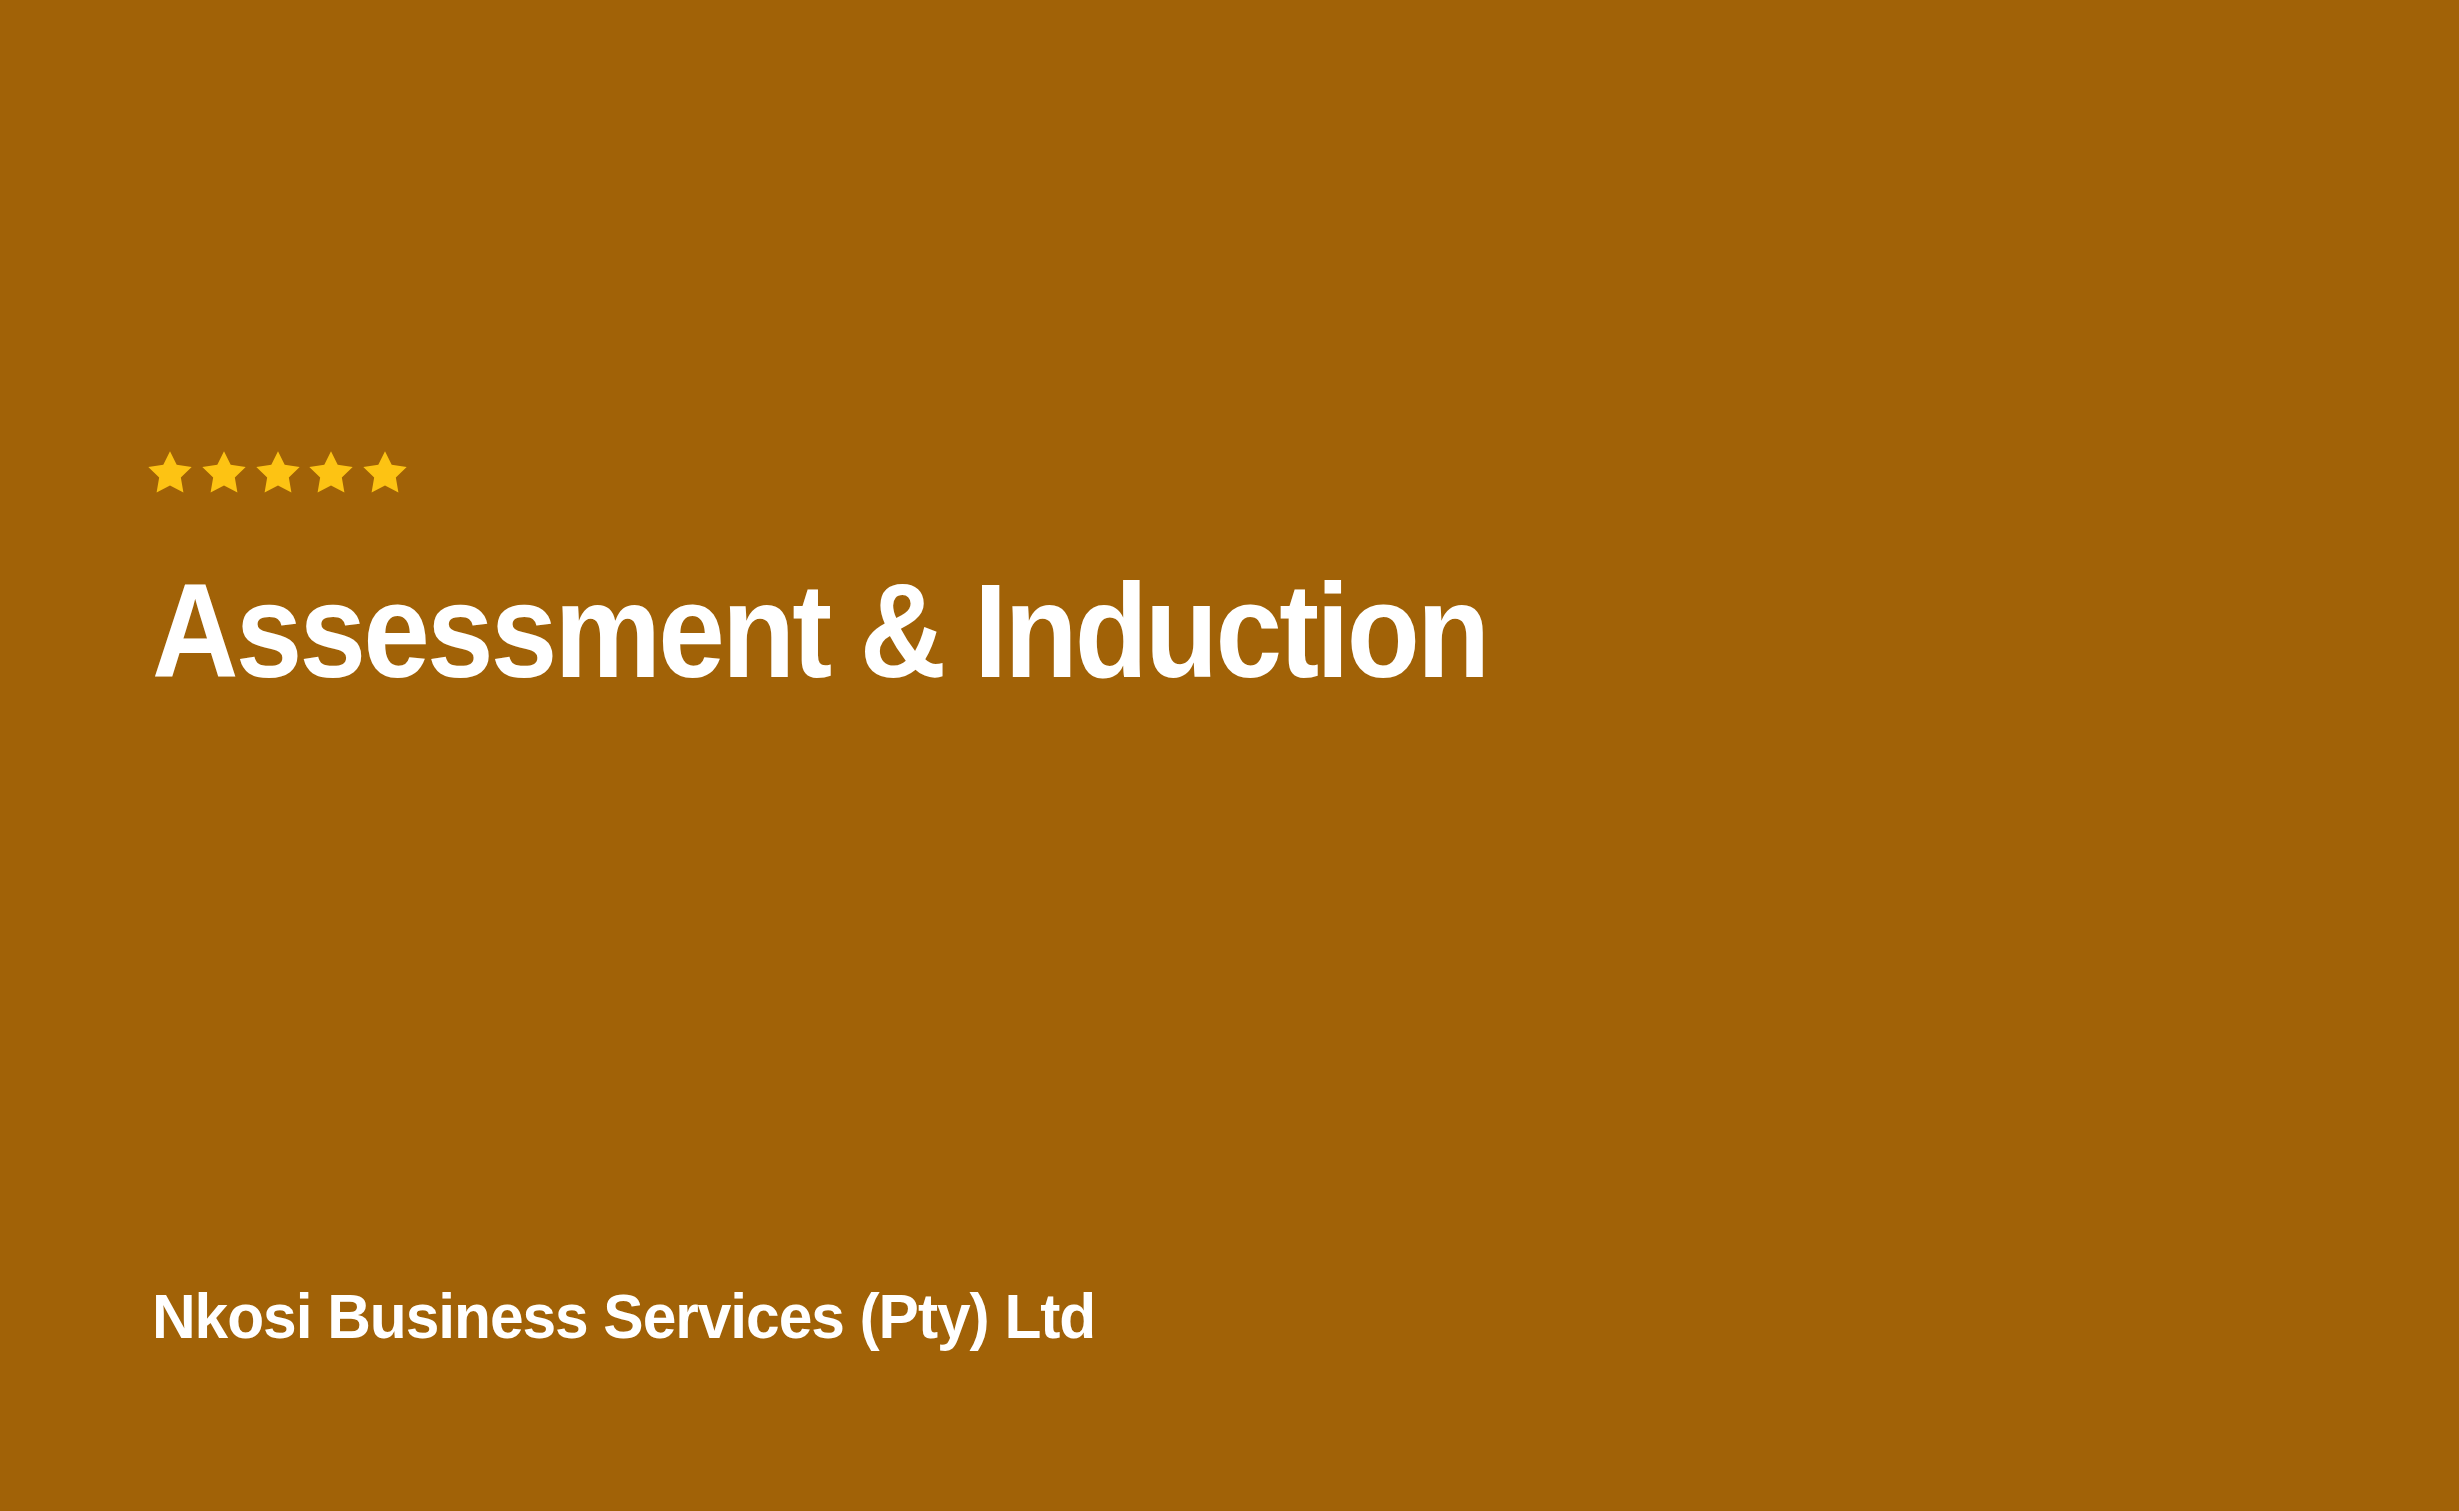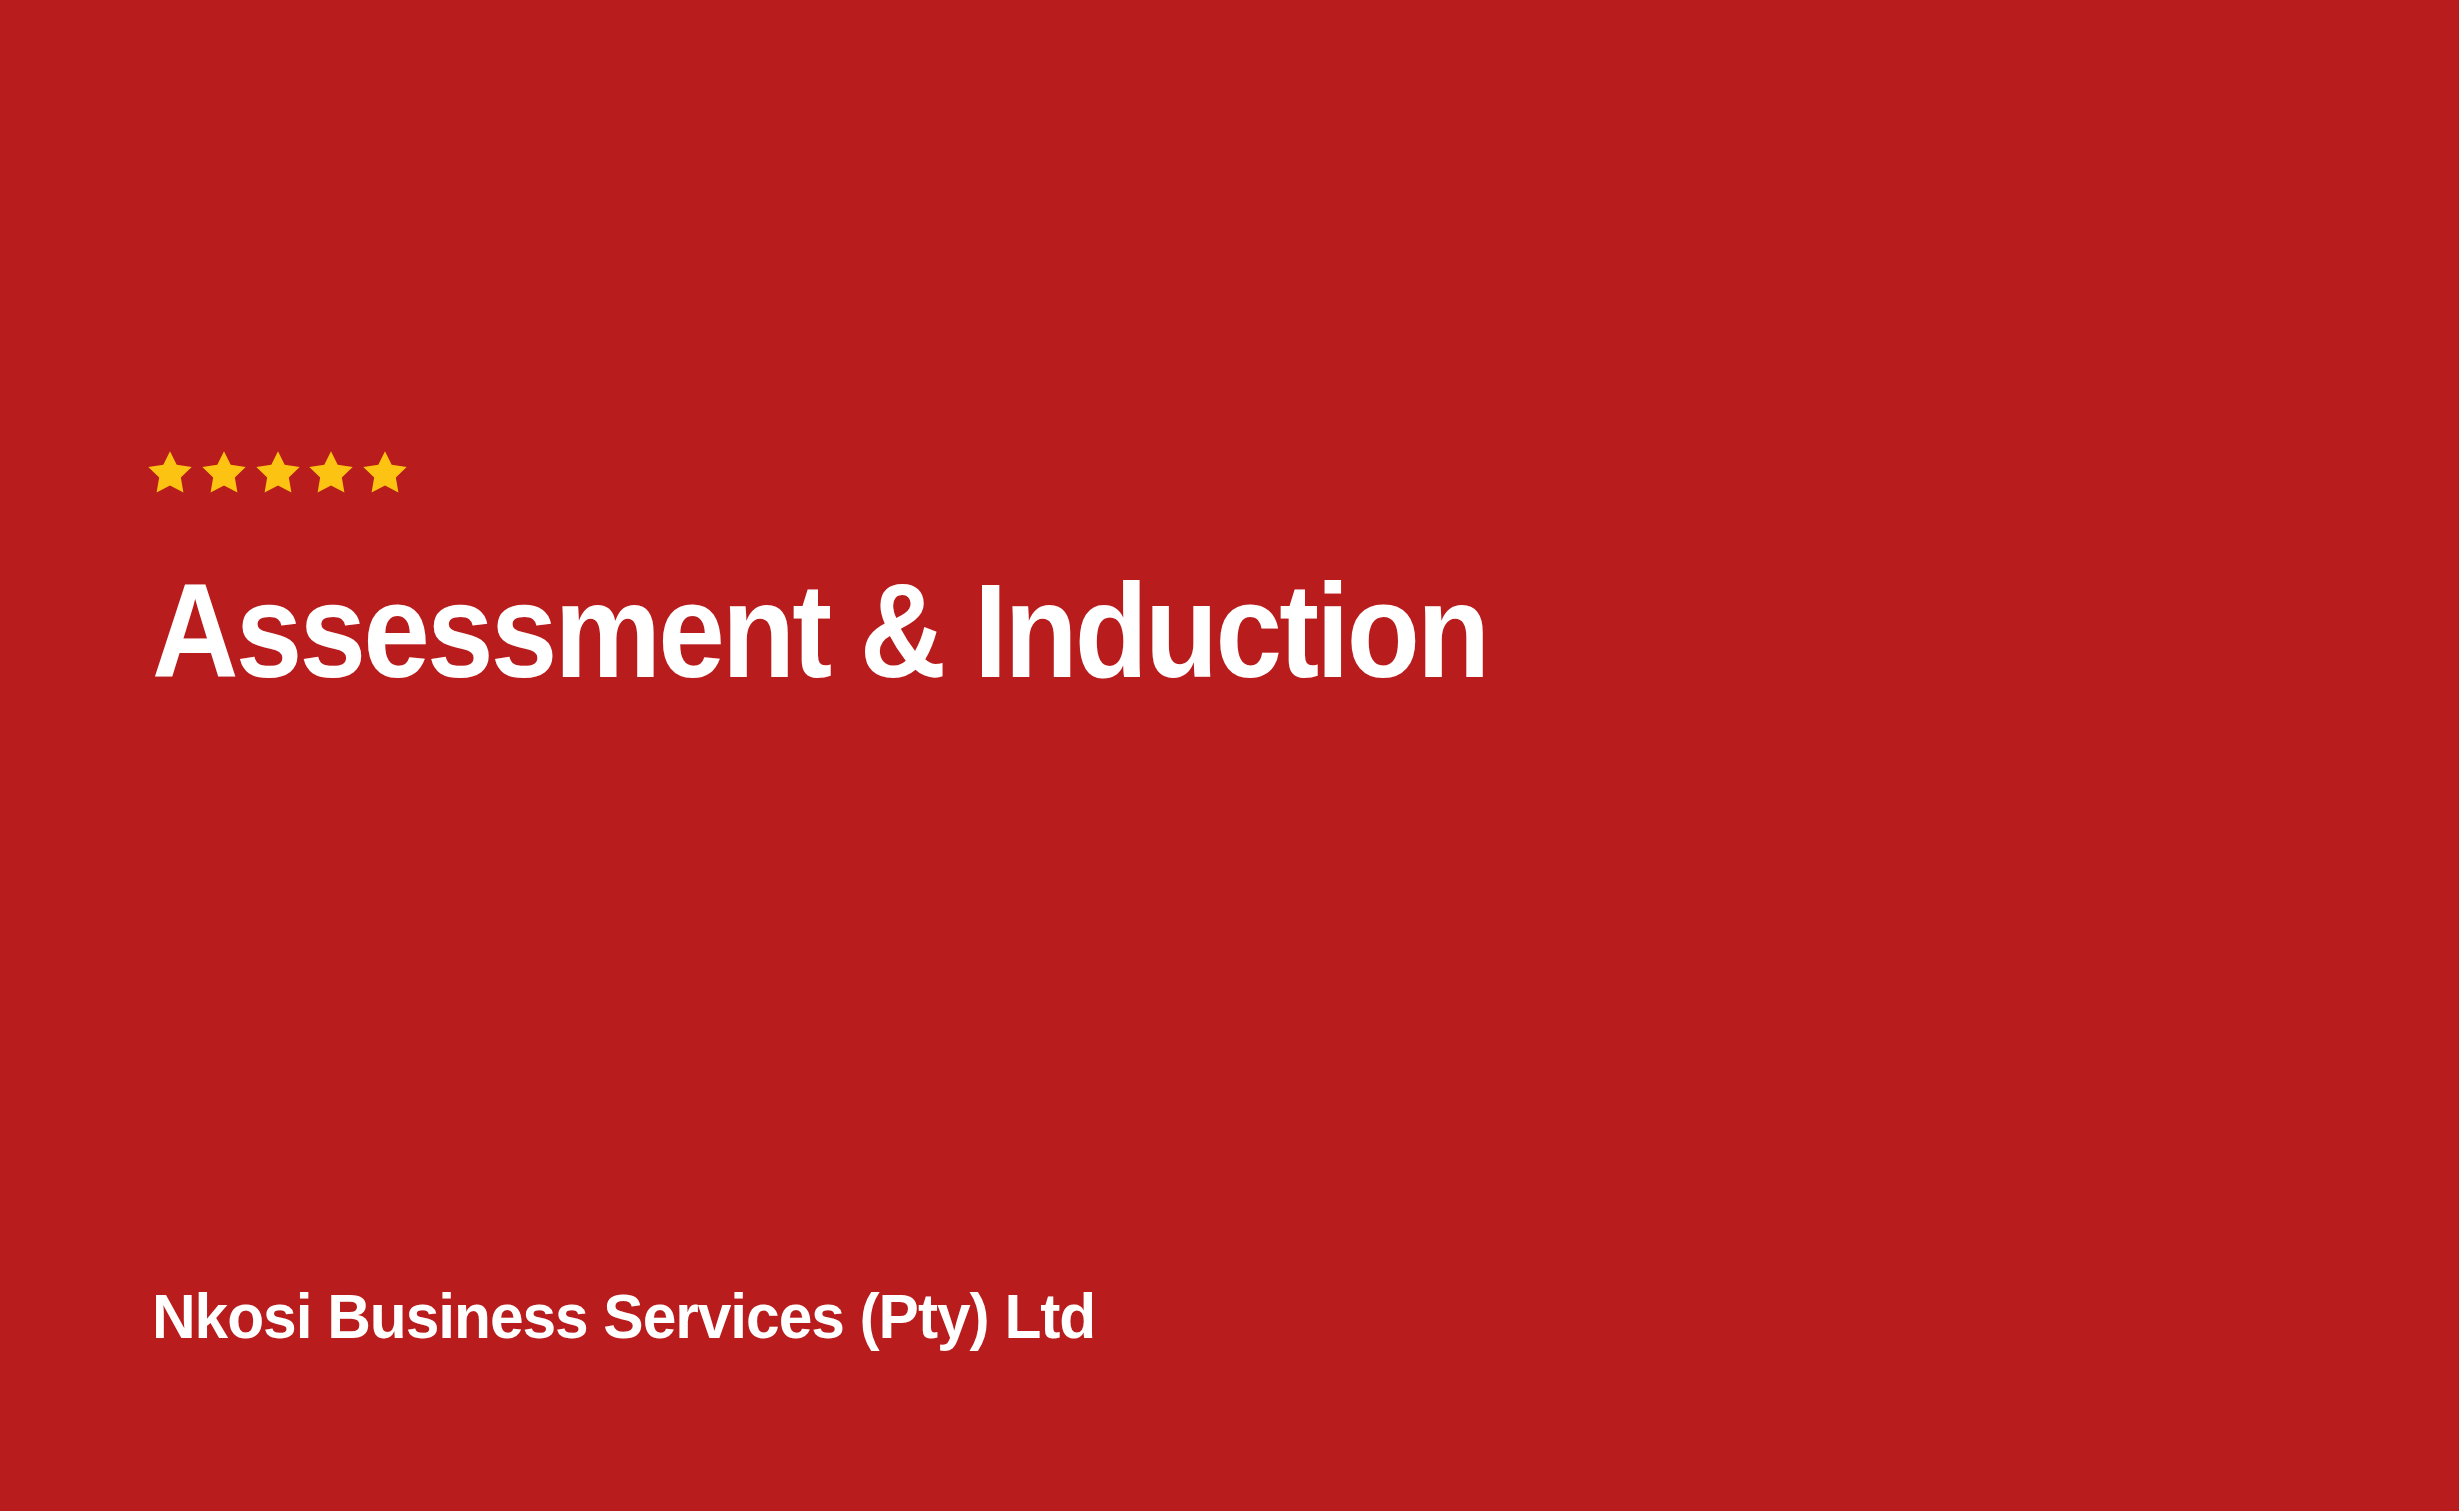--- a/index.html
+++ b/index.html
@@ -11,21 +11,21 @@
     width: 2459px;
     height: 1511px;
     overflow: hidden;
     font-family: "Liberation Sans", sans-serif;
   }
 
   .slide {
     position: relative;
     width: 2459px;
     height: 1511px;
-    background: #b91c1c;
+    background: #a16207;
     box-sizing: border-box;
     overflow: hidden;
     text-align: center;
   }
 
   
   .rating {
     position: absolute;
     left: 146px;
     top: 448px;

